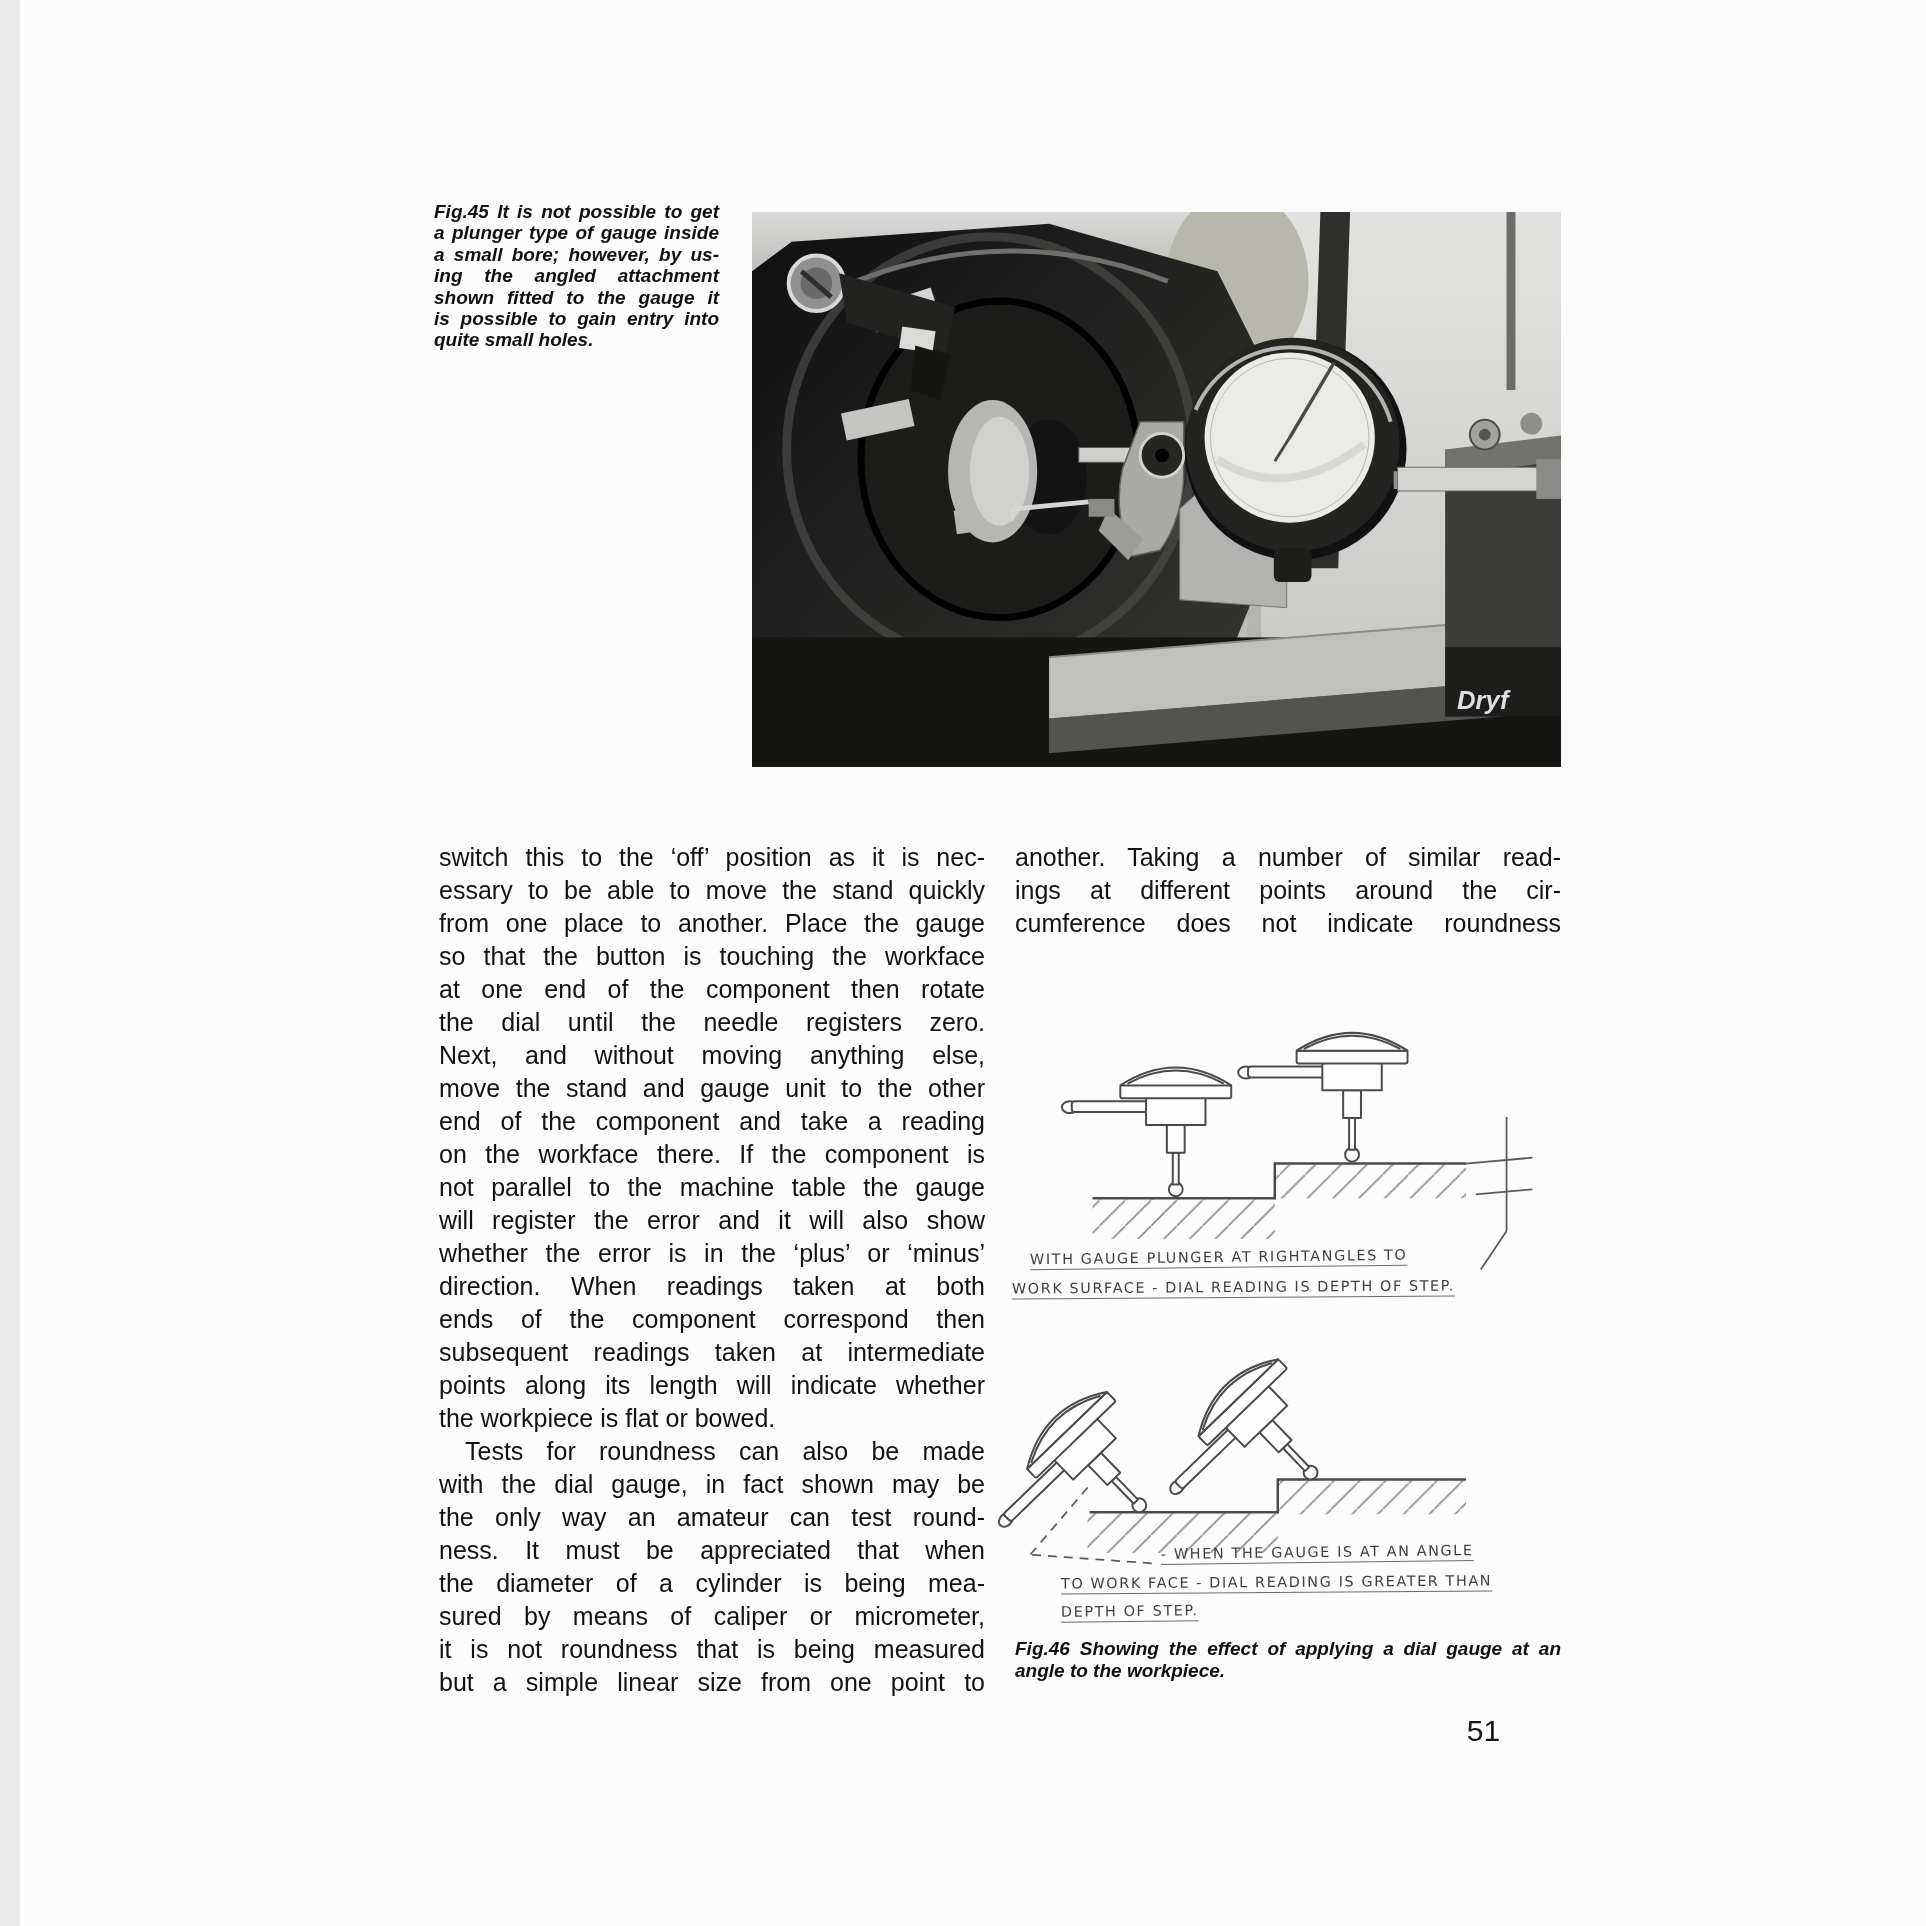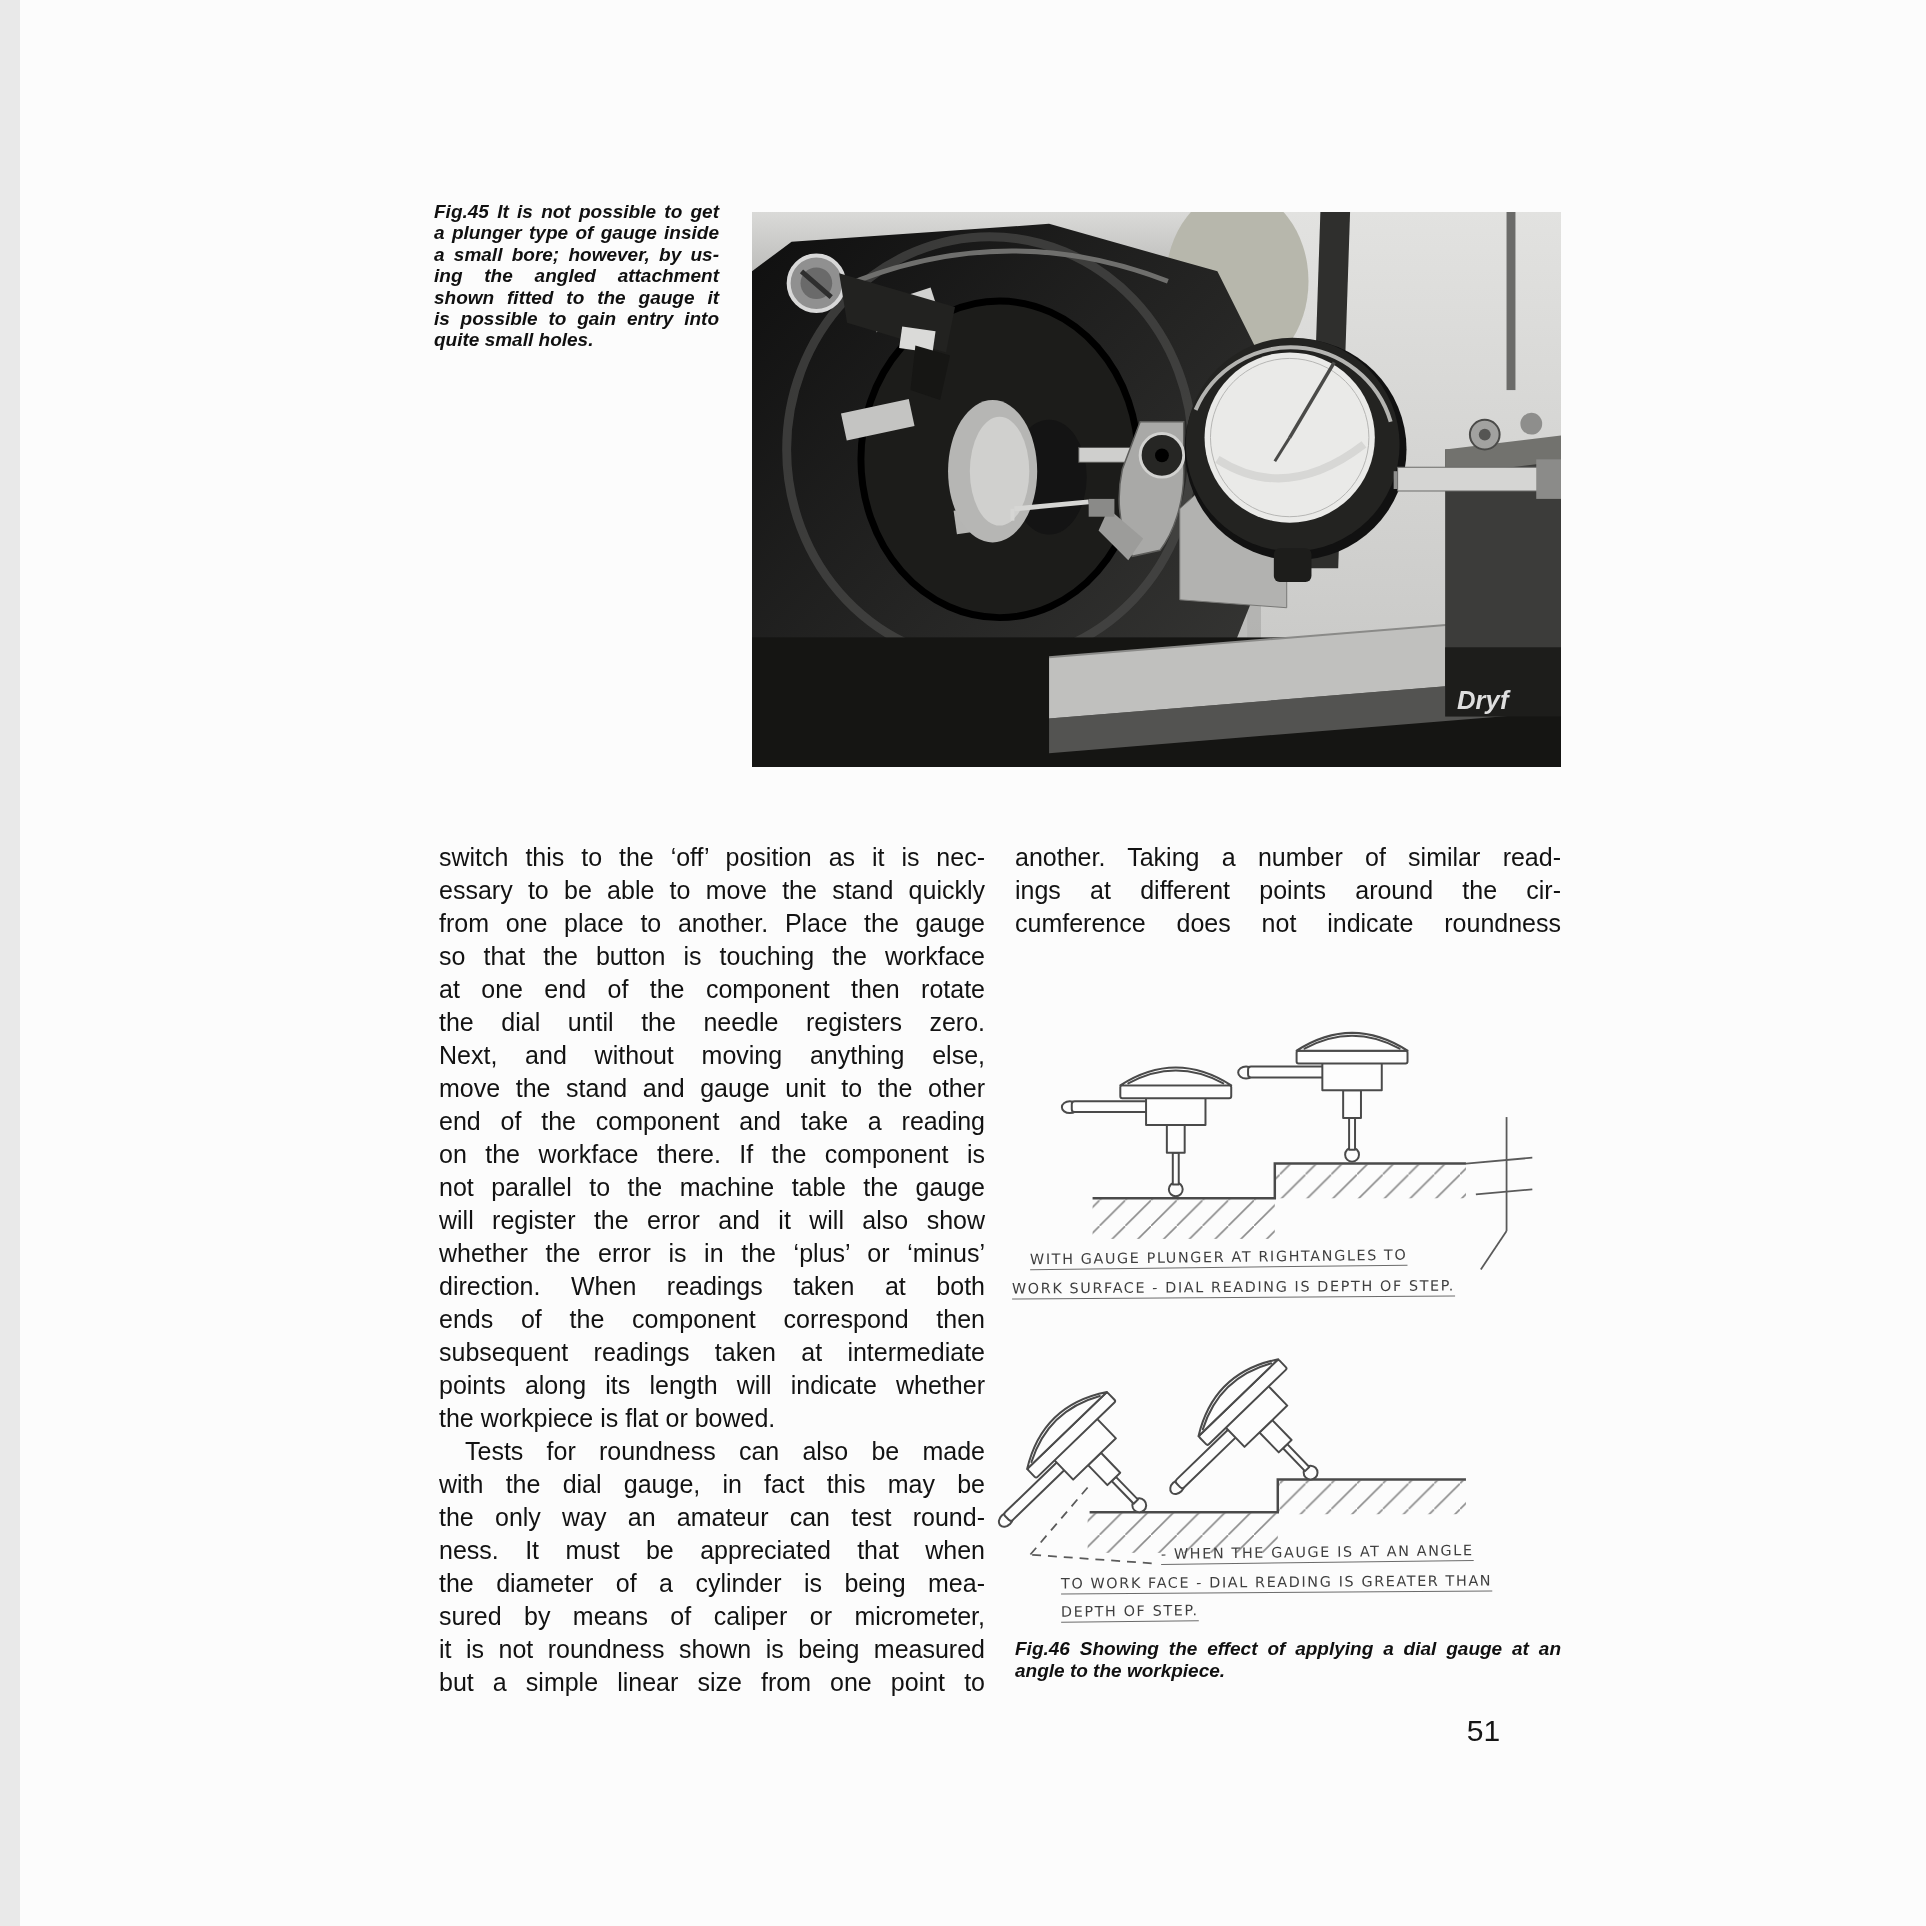--- a/index.html
+++ b/index.html
@@ -175,26 +175,26 @@
       <div class="ln">on the workface there. If the component is</div>
       <div class="ln">not parallel to the machine table the gauge</div>
       <div class="ln">will register the error and it will also show</div>
       <div class="ln">whether the error is in the ‘plus’ or ‘minus’</div>
       <div class="ln">direction. When readings taken at both</div>
       <div class="ln">ends of the component correspond then</div>
       <div class="ln">subsequent readings taken at intermediate</div>
       <div class="ln">points along its length will indicate whether</div>
       <div class="ln pend">the workpiece is flat or bowed.</div>
       <div class="ln indent">Tests for roundness can also be made</div>
-      <div class="ln">with the dial gauge, in fact this may be</div>
+      <div class="ln">with the dial gauge, in fact shown may be</div>
       <div class="ln">the only way an amateur can test round-</div>
       <div class="ln">ness. It must be appreciated that when</div>
       <div class="ln">the diameter of a cylinder is being mea-</div>
       <div class="ln">sured by means of caliper or micrometer,</div>
-      <div class="ln">it is not roundness shown is being measured</div>
+      <div class="ln">it is not roundness that is being measured</div>
       <div class="ln">but a simple linear size from one point to</div>
     </div>
   <div class="col col-right">
       <div class="ln">another. Taking a number of similar read-</div>
       <div class="ln">ings at different points around the cir-</div>
       <div class="ln">cumference does not indicate roundness</div>
     </div>
 
   <div class="diagram">
     <svg viewBox="0 0 730 625">

